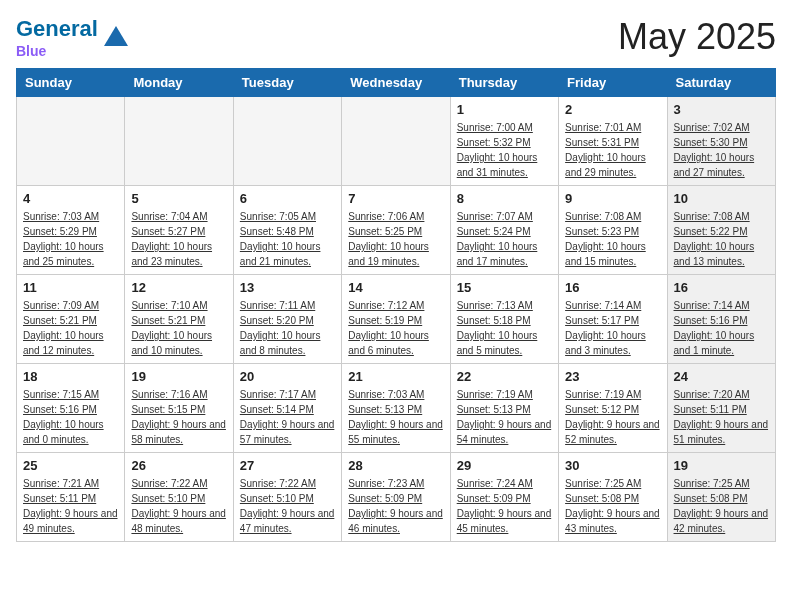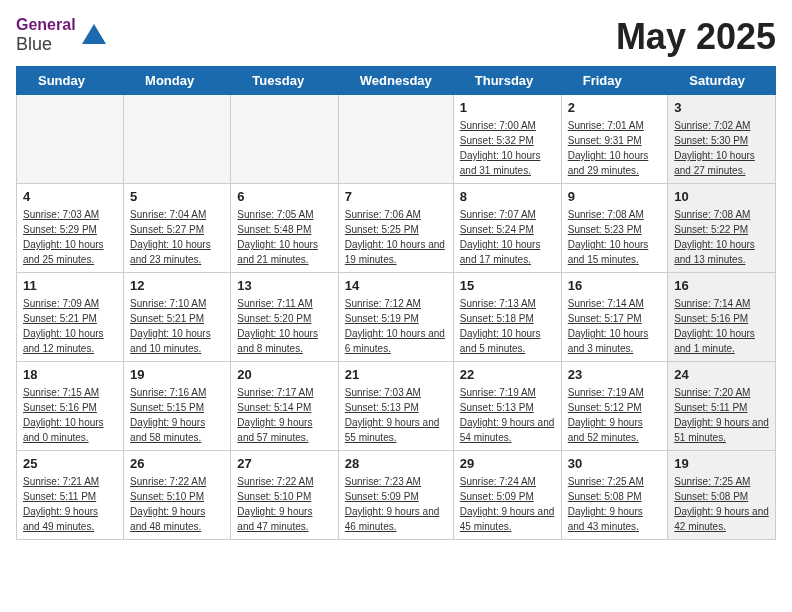--- a/index.html
+++ b/index.html
@@ -14,56 +14,56 @@
       display: flex;
       justify-content: space-between;
       align-items: flex-start;
       margin-bottom: 8px;
     }
     .logo {
       display: flex;
       align-items: center;
     }
     .logo-text-general {
-      font-size: 16px;
+      font-size: 22px;
       font-weight: bold;
-      color: #701a75;
+      color: #0369a1;
     }
     .logo-text-blue {
-      font-size: 18px;
-      font-weight: normal;
-      color: #404040;
+      font-size: 14px;
+      font-weight: bold;
+      color: #8b5cf6;
     }
     .logo-icon {
       width: 28px;
       height: 28px;
       margin-left: 4px;
     }
     .title-area {
       text-align: right;
     }
     .month-title {
       font-size: 36px;
-      font-weight: bold;
+      font-weight: normal;
       color: #222;
     }
     .location-title {
       font-size: 16px;
       color: #444;
     }
     .calendar {
       width: 100%;
       border-collapse: collapse;
       border: 1px solid #ccc;
     }
     .calendar th {
       background: #1a6aad;
       color: #fff;
       text-align: left;
-      padding: 6px 21px;
+      padding: 6px 8px;
       font-size: 13px;
       border: 1px solid #1a6aad;
     }
     .calendar td {
       vertical-align: top;
       padding: 5px 6px;
       border: 1px solid #ccc;
       font-size: 11px;
       color: #333;
       background: #fff;
@@ -129,21 +129,21 @@
         <td>
           <span class="day-number">1</span>
           <div class="day-info">Sunrise: 7:00 AM
 Sunset: 5:32 PM
 Daylight: 10 hours
 and 31 minutes.</div>
         </td>
         <td>
           <span class="day-number">2</span>
           <div class="day-info">Sunrise: 7:01 AM
-Sunset: 9:31 PM
+Sunset: 5:31 PM
 Daylight: 10 hours
 and 29 minutes.</div>
         </td>
         <td class="shaded">
           <span class="day-number">3</span>
           <div class="day-info">Sunrise: 7:02 AM
 Sunset: 5:30 PM
 Daylight: 10 hours
 and 27 minutes.</div>
         </td>

